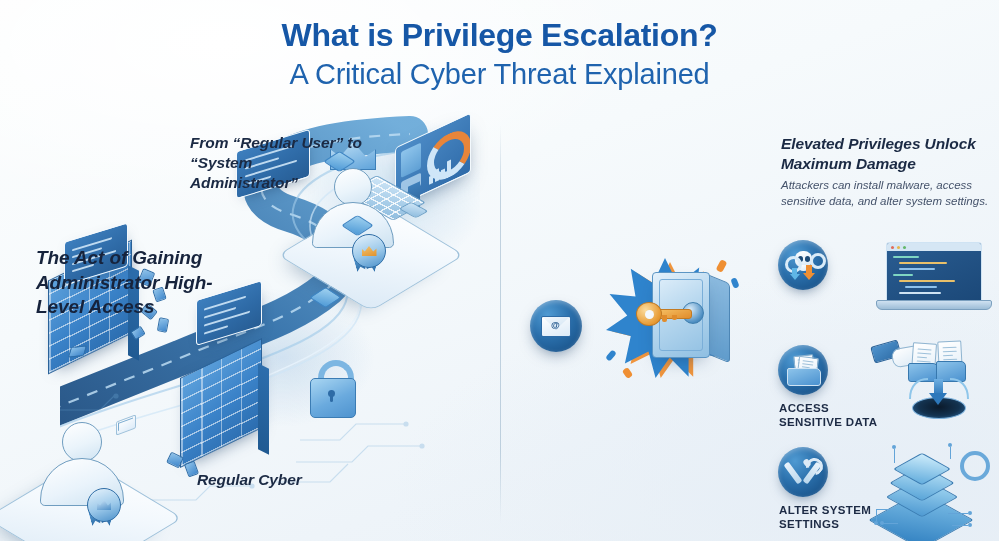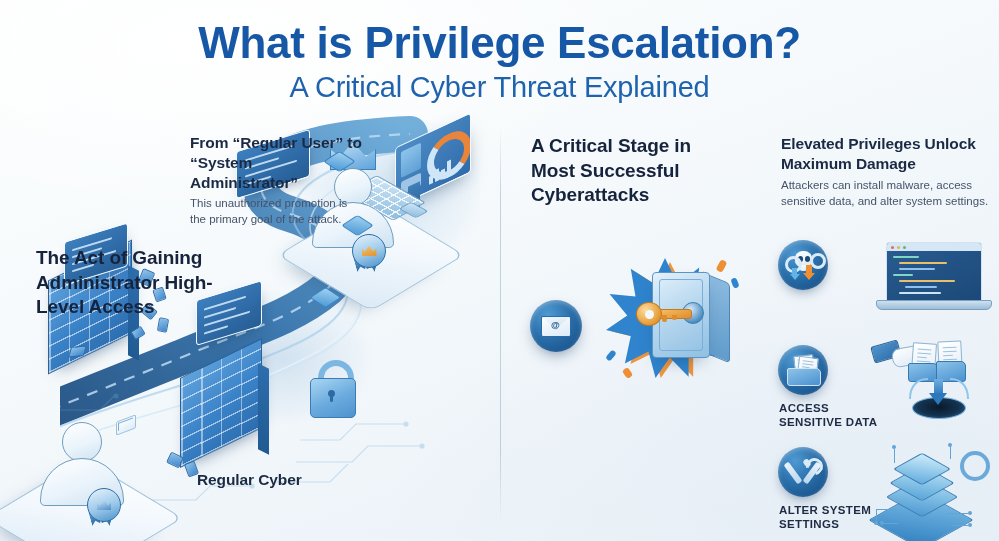--- a/index.html
+++ b/index.html
@@ -13,42 +13,42 @@
     position:relative; width:999px; height:541px;
     background:
       radial-gradient(ellipse 60% 45% at 22% 8%, #ffffff 0%, rgba(255,255,255,0) 70%),
       radial-gradient(ellipse 70% 60% at 88% 92%, #e6eef6 0%, rgba(230,238,246,0) 70%),
       linear-gradient(160deg,#fdfefe 0%,#f6fafc 38%,#eef4f9 72%,#e9f0f6 100%);
     overflow:hidden;
   }
   
   .header{ position:absolute; left:0; top:18px; width:999px; text-align:center; }
   .title{
-    font-size:44px; font-weight:bold; color:#1657a6;
+    font-size:32px; font-weight:bold; color:#1657a6;
     letter-spacing:-.3px; line-height:1.12; margin:0;
   }
   .subtitle{
     font-size:29px; font-weight:normal; color:#1f63ae;
     letter-spacing:-.2px; line-height:1.15; margin:4px 0 0 0;
   }
   
   .vdiv{
     position:absolute; top:125px; width:1px; height:398px;
     background:linear-gradient(180deg,rgba(150,178,200,0) 0%,rgba(150,178,200,.55) 18%,rgba(150,178,200,.55) 82%,rgba(150,178,200,0) 100%);
   }
   
   .hd{
     font-size:15.5px; font-weight:bold; color:#1b2a44;
     line-height:1.28; letter-spacing:-.1px;
   }
   .hd.big{ font-size:19px; line-height:1.3; color:#16233c; }
   .bd{
     font-size:11.5px; color:#45536b; line-height:1.38; margin-top:4px;
   }
-  .blk{ position:absolute; z-index:6; }
+  .blk{ position:absolute; z-index:6;font-style:italic; }
   
   .left-scene{ position:absolute; left:0; top:110px; width:500px; height:431px; }
   .pathway{
     position:absolute; left:150px; top:10px; width:330px; height:330px;
     background:
       radial-gradient(ellipse 42% 34% at 72% 22%, rgba(120,175,220,.30) 0%, rgba(120,175,220,0) 72%),
       radial-gradient(ellipse 40% 30% at 40% 72%, rgba(90,150,205,.22) 0%, rgba(90,150,205,0) 70%);
     filter:blur(.2px);
   }
   
@@ -435,30 +435,26 @@
       </div>
     </div>
   </div>
 
   <div class="blk" style="left:36px; top:246px; width:200px;">
     <div class="hd big">The Act of Gaining Administrator High-Level Access</div>
   </div>
 
   <div class="blk" style="left:190px; top:133px; width:172px;">
     <div class="hd">From “Regular User” to “System Administrator”</div>
-    <div class="bd">This unauthorized promotion is the primary goal of the attack.</div>
   </div>
 
   <div class="blk" style="left:197px; top:470px; width:166px;">
     <div class="hd">Regular Cyber</div>
   </div>
 
-  <div class="blk" style="left:531px; top:134px; width:200px;">
-    <div class="hd big">A Critical Stage in Most Successful Cyberattacks</div>
-  </div>
 
   <div>
 
     <div class="circle-icon" style="left:530px; top:300px; width:52px; height:52px;">
       <div style="position:relative;width:28px;height:19px;background:linear-gradient(160deg,#ffffff,#dbeaf7);border:1.4px solid #2d6ba6;border-radius:2px;overflow:hidden;">
         <div style="position:absolute;left:-1px;top:-1px;width:30px;height:13px;background:linear-gradient(160deg,#f5fafe,#cfe2f2);clip-path:polygon(0 0,100% 0,50% 100%);border-bottom:1.2px solid #2d6ba6;"></div>
         <div style="position:absolute;left:9px;top:3px;font-size:9px;color:#1d5288;font-weight:bold;font-family:'Liberation Sans',sans-serif;">@</div>
       </div>
     </div>
 

